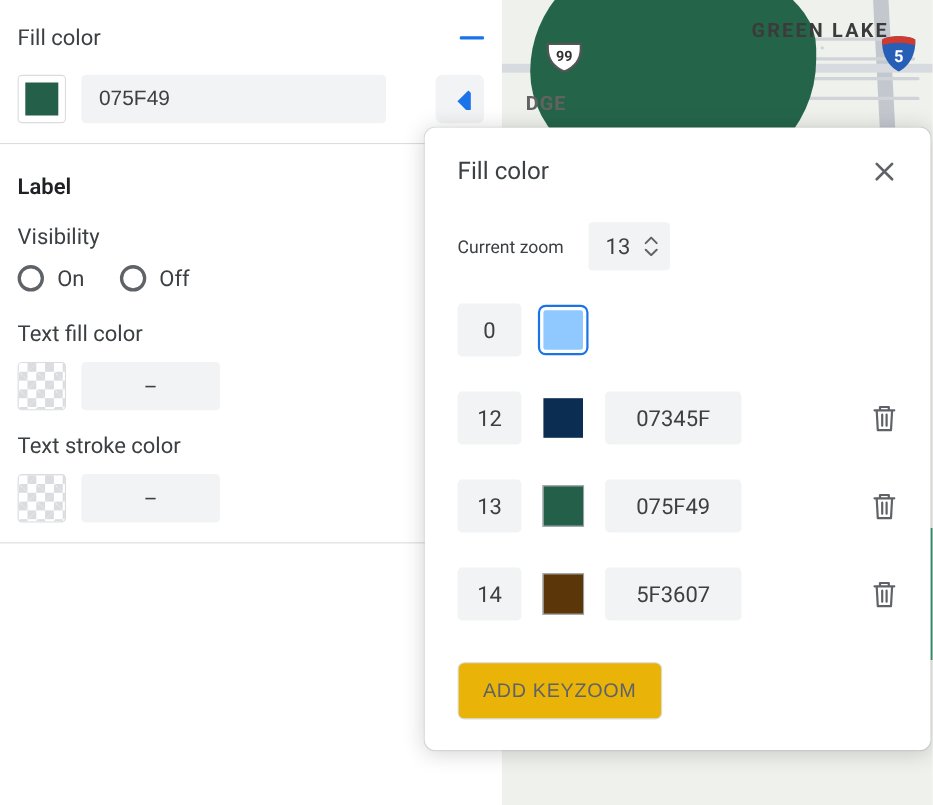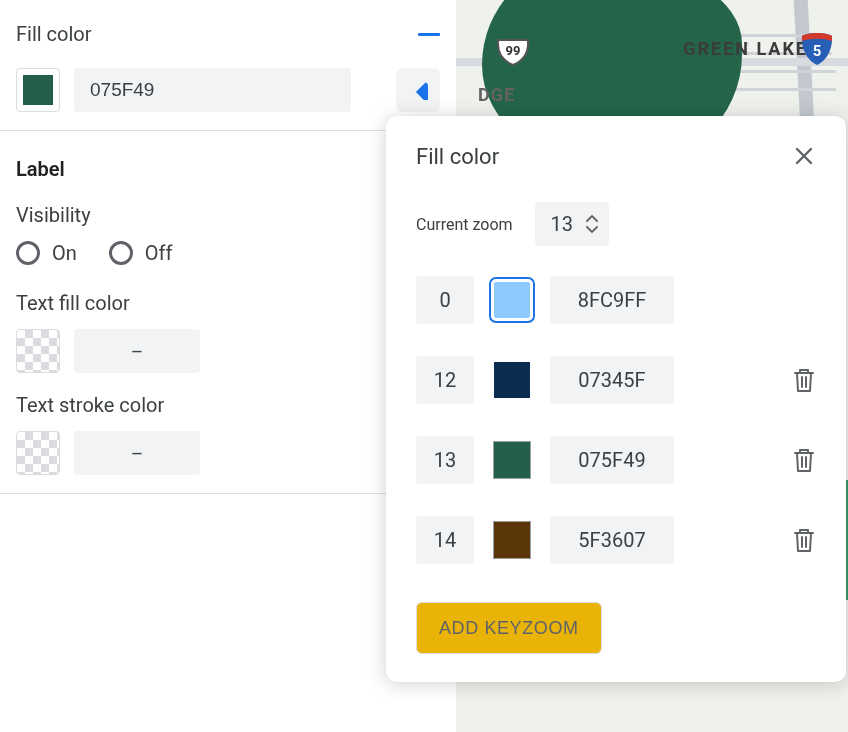--- a/index.html
+++ b/index.html
@@ -168,21 +168,20 @@
     border-radius: 40% 55% 48% 52% / 50% 40% 55% 50%;
   }
   .map-label {
     position: absolute;
     top: 18px;
     right: 40px;
     font-size: 18px;
     font-weight: 700;
     letter-spacing: 2px;
     color: #3b3b3b;
-    margin-top: 20px;
   }
   .map-sublabel {
     position: absolute;
     top: 84px;
     left: 22px;
     font-size: 18px;
     font-weight: 700;
     letter-spacing: 1px;
     color: #626262;
   }
@@ -461,21 +460,20 @@
             <path d="M2 2 L7 7 L12 2" stroke="currentColor" stroke-width="1.8" fill="none" stroke-linecap="round"></path>
           </svg>
       </span>
     </div>
   </div>
 
   <div class="key-list" id="key-list">
       <div class="key-row">
         <div class="zoom-chip">0</div>
         <div class="key-swatch selected" style="background: rgb(143, 201, 255);"></div>
-        <div class="hex-chip">8FC9FF</div>
         <div class="trash hidden">
           <svg width="26" height="28" viewBox="0 0 26 28">
             <path d="M4 7 H22 M9 7 V4 H17 V7 M6 7 L7 25 H19 L20 7 M11 11 V21 M15 11 V21" stroke="currentColor" stroke-width="2" fill="none" stroke-linecap="round" stroke-linejoin="round"></path>
           </svg>
         </div>
       </div>
       <div class="key-row">
         <div class="zoom-chip">12</div>
         <div class="key-swatch" style="background: rgb(11, 45, 82);"></div>
         <div class="hex-chip">07345F</div>

